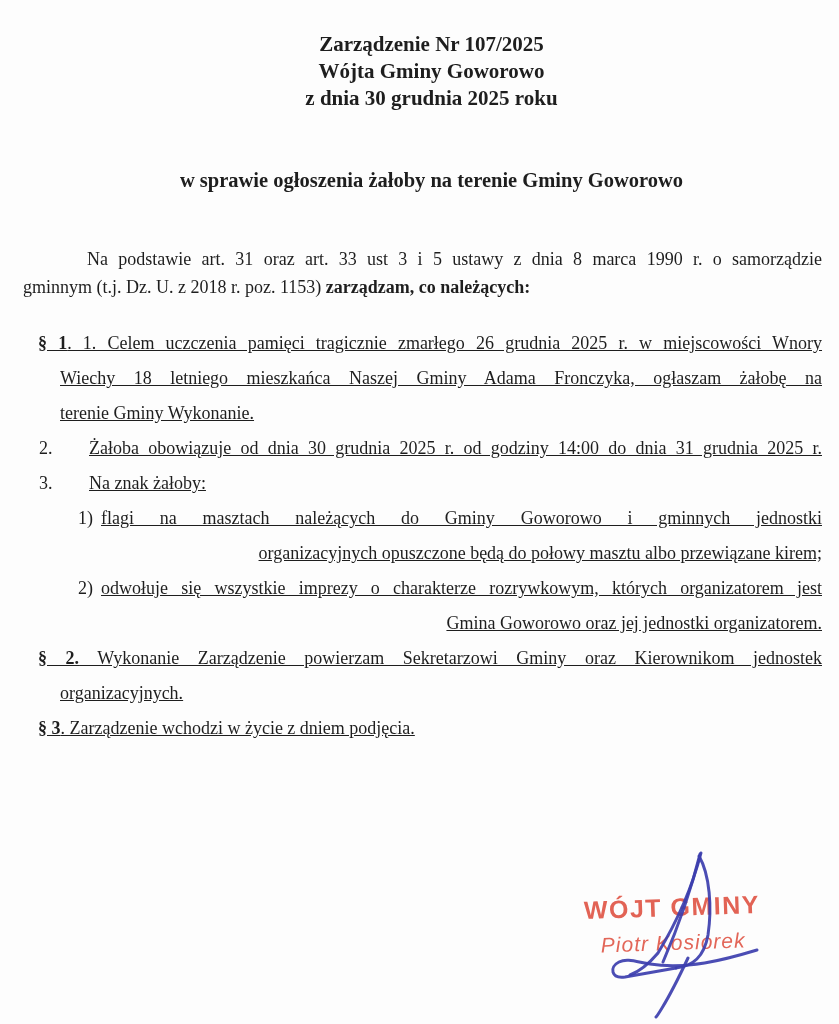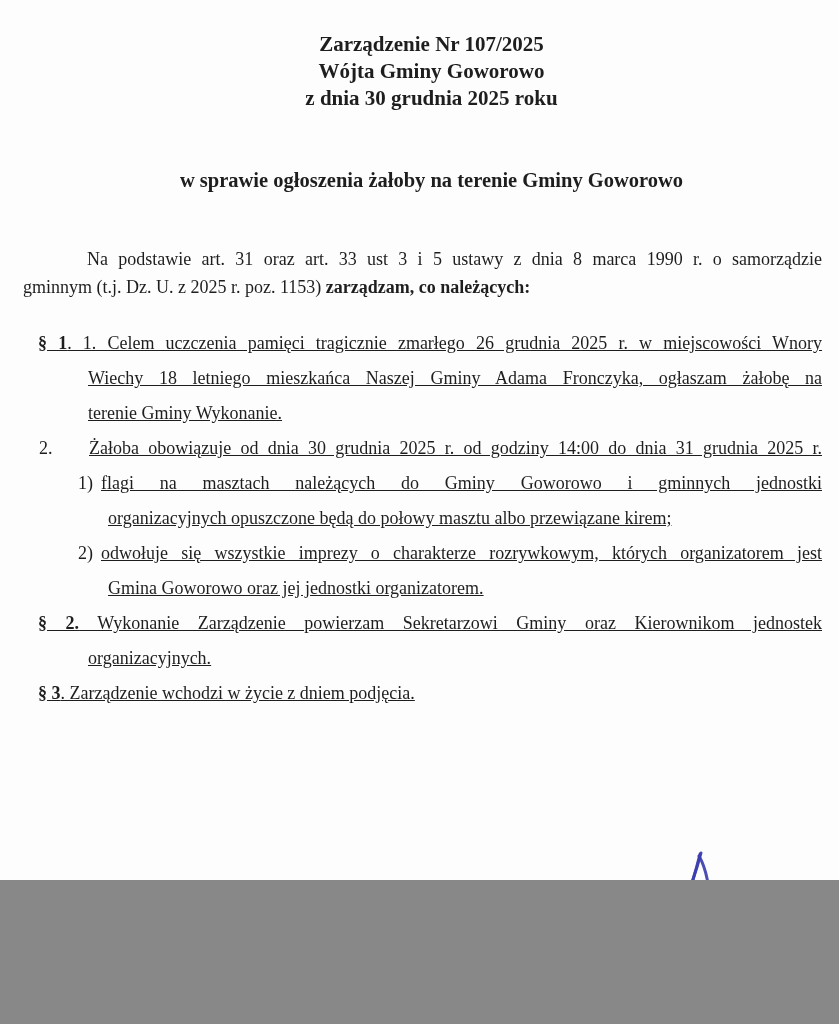--- a/index.html
+++ b/index.html
@@ -4,21 +4,21 @@
 <style>
   :root{
     --paper:#fdfdfd;
     --ink:#1e1e1e;
     --stamp-red:#e05647;
     --sig-blue:#3c3eae;
   }
   html,body{margin:0;padding:0;background:#888;}
   .doc{
     position:relative;
-    width:839px;height:880px;
+    width:839px;height:1024px;
     margin:0 auto;
     background:var(--paper);
     color:var(--ink);
     font-family:"Liberation Serif","DejaVu Serif",serif;
     overflow:hidden;
   }
   
   .hdr{
     position:absolute;top:31px;left:0;width:100%;
     text-align:center;
@@ -39,24 +39,24 @@
   .iline{white-space:nowrap;}
   .iline.ind{text-indent:64px;}
   .j{text-align:justify;text-align-last:justify;}
   
   .bodyblk{
     position:absolute;top:326px;left:23px;right:17px;
     font-size:18px;line-height:35px;text-decoration:underline;
   }
   .bl{white-space:nowrap;}
   .mSec {margin-left:15px;}
-  .mCont{margin-left:65px;}
+  .mCont{margin-left:37px;}
   .mItem{margin-left:16px;}
   .mSub {margin-left:55px;}
-  .mSubC{margin-left:85px;}
+  .mSubC{text-align:right;}
   .num{display:inline-block;width:50px;}
   .subnum{display:inline-block;width:23px;}
   b.smk{font-weight:bold;}
   
   .stamp{
     position:absolute;left:560px;top:893px;width:225px;
     text-align:center;
     transform:rotate(-2deg);
     color:var(--stamp-red);
     font-family:"Liberation Sans","DejaVu Sans",sans-serif;
@@ -92,28 +92,29 @@
   <div class="hdr">
     <div>Zarządzenie Nr 107/2025</div>
     <div>Wójta Gminy Goworowo</div>
     <div>z dnia 30 grudnia 2025 roku</div>
   </div>
 
   <div class="subject">w sprawie ogłoszenia żałoby na terenie Gminy Goworowo</div>
 
   <div class="intro">
     <div class="iline ind j"><span>Na podstawie art. 31 oraz art. 33 ust 3 i 5 ustawy z dnia 8 marca 1990 r. o samorządzie</span></div>
-    <div class="iline"><span>gminnym (t.j. Dz. U. z 2025 r. poz. 1153) </span><b>zarządzam, co należących:</b></div>
+    <div class="iline"><span>gminnym (t.j. Dz. U. z 2018 r. poz. 1153) </span><b>zarządzam, co należących:</b></div>
   </div>
 
   <div class="bodyblk">
     <div class="bl mSec j"><b class="smk">§ 1</b><span>. 1. Celem uczczenia pamięci tragicznie zmarłego 26 grudnia 2025 r. w miejscowości Wnory</span></div>
     <div class="bl mCont j"><span>Wiechy 18 letniego mieszkańca Naszej Gminy Adama Fronczyka, ogłaszam żałobę na</span></div>
     <div class="bl mCont"><span>terenie Gminy Wykonanie.</span></div>
     <div class="bl mItem j"><span class="num">2.</span><span>Żałoba obowiązuje od dnia 30 grudnia 2025 r. od godziny 14:00 do dnia 31 grudnia 2025 r.</span></div>
+    <div class="bl mItem"><span class="num">3.</span><span>Na znak żałoby:</span></div>
     <div class="bl mSub j"><span class="subnum">1)</span><span>flagi na masztach należących do Gminy Goworowo i gminnych jednostki</span></div>
     <div class="bl mSubC"><span>organizacyjnych opuszczone będą do połowy masztu albo przewiązane kirem;</span></div>
     <div class="bl mSub j"><span class="subnum">2)</span><span>odwołuje się wszystkie imprezy o charakterze rozrywkowym, których organizatorem jest</span></div>
     <div class="bl mSubC"><span>Gmina Goworowo oraz jej jednostki organizatorem.</span></div>
     <div class="bl mSec j"><b class="smk">§ 2.</b><span> Wykonanie Zarządzenie powierzam  Sekretarzowi Gminy oraz Kierownikom jednostek</span></div>
     <div class="bl mCont"><span>organizacyjnych.</span></div>
     <div class="bl mSec"><b class="smk">§ 3</b><span>. Zarządzenie wchodzi w życie z dniem podjęcia.</span></div>
   </div>
 
   <div class="stamp">

